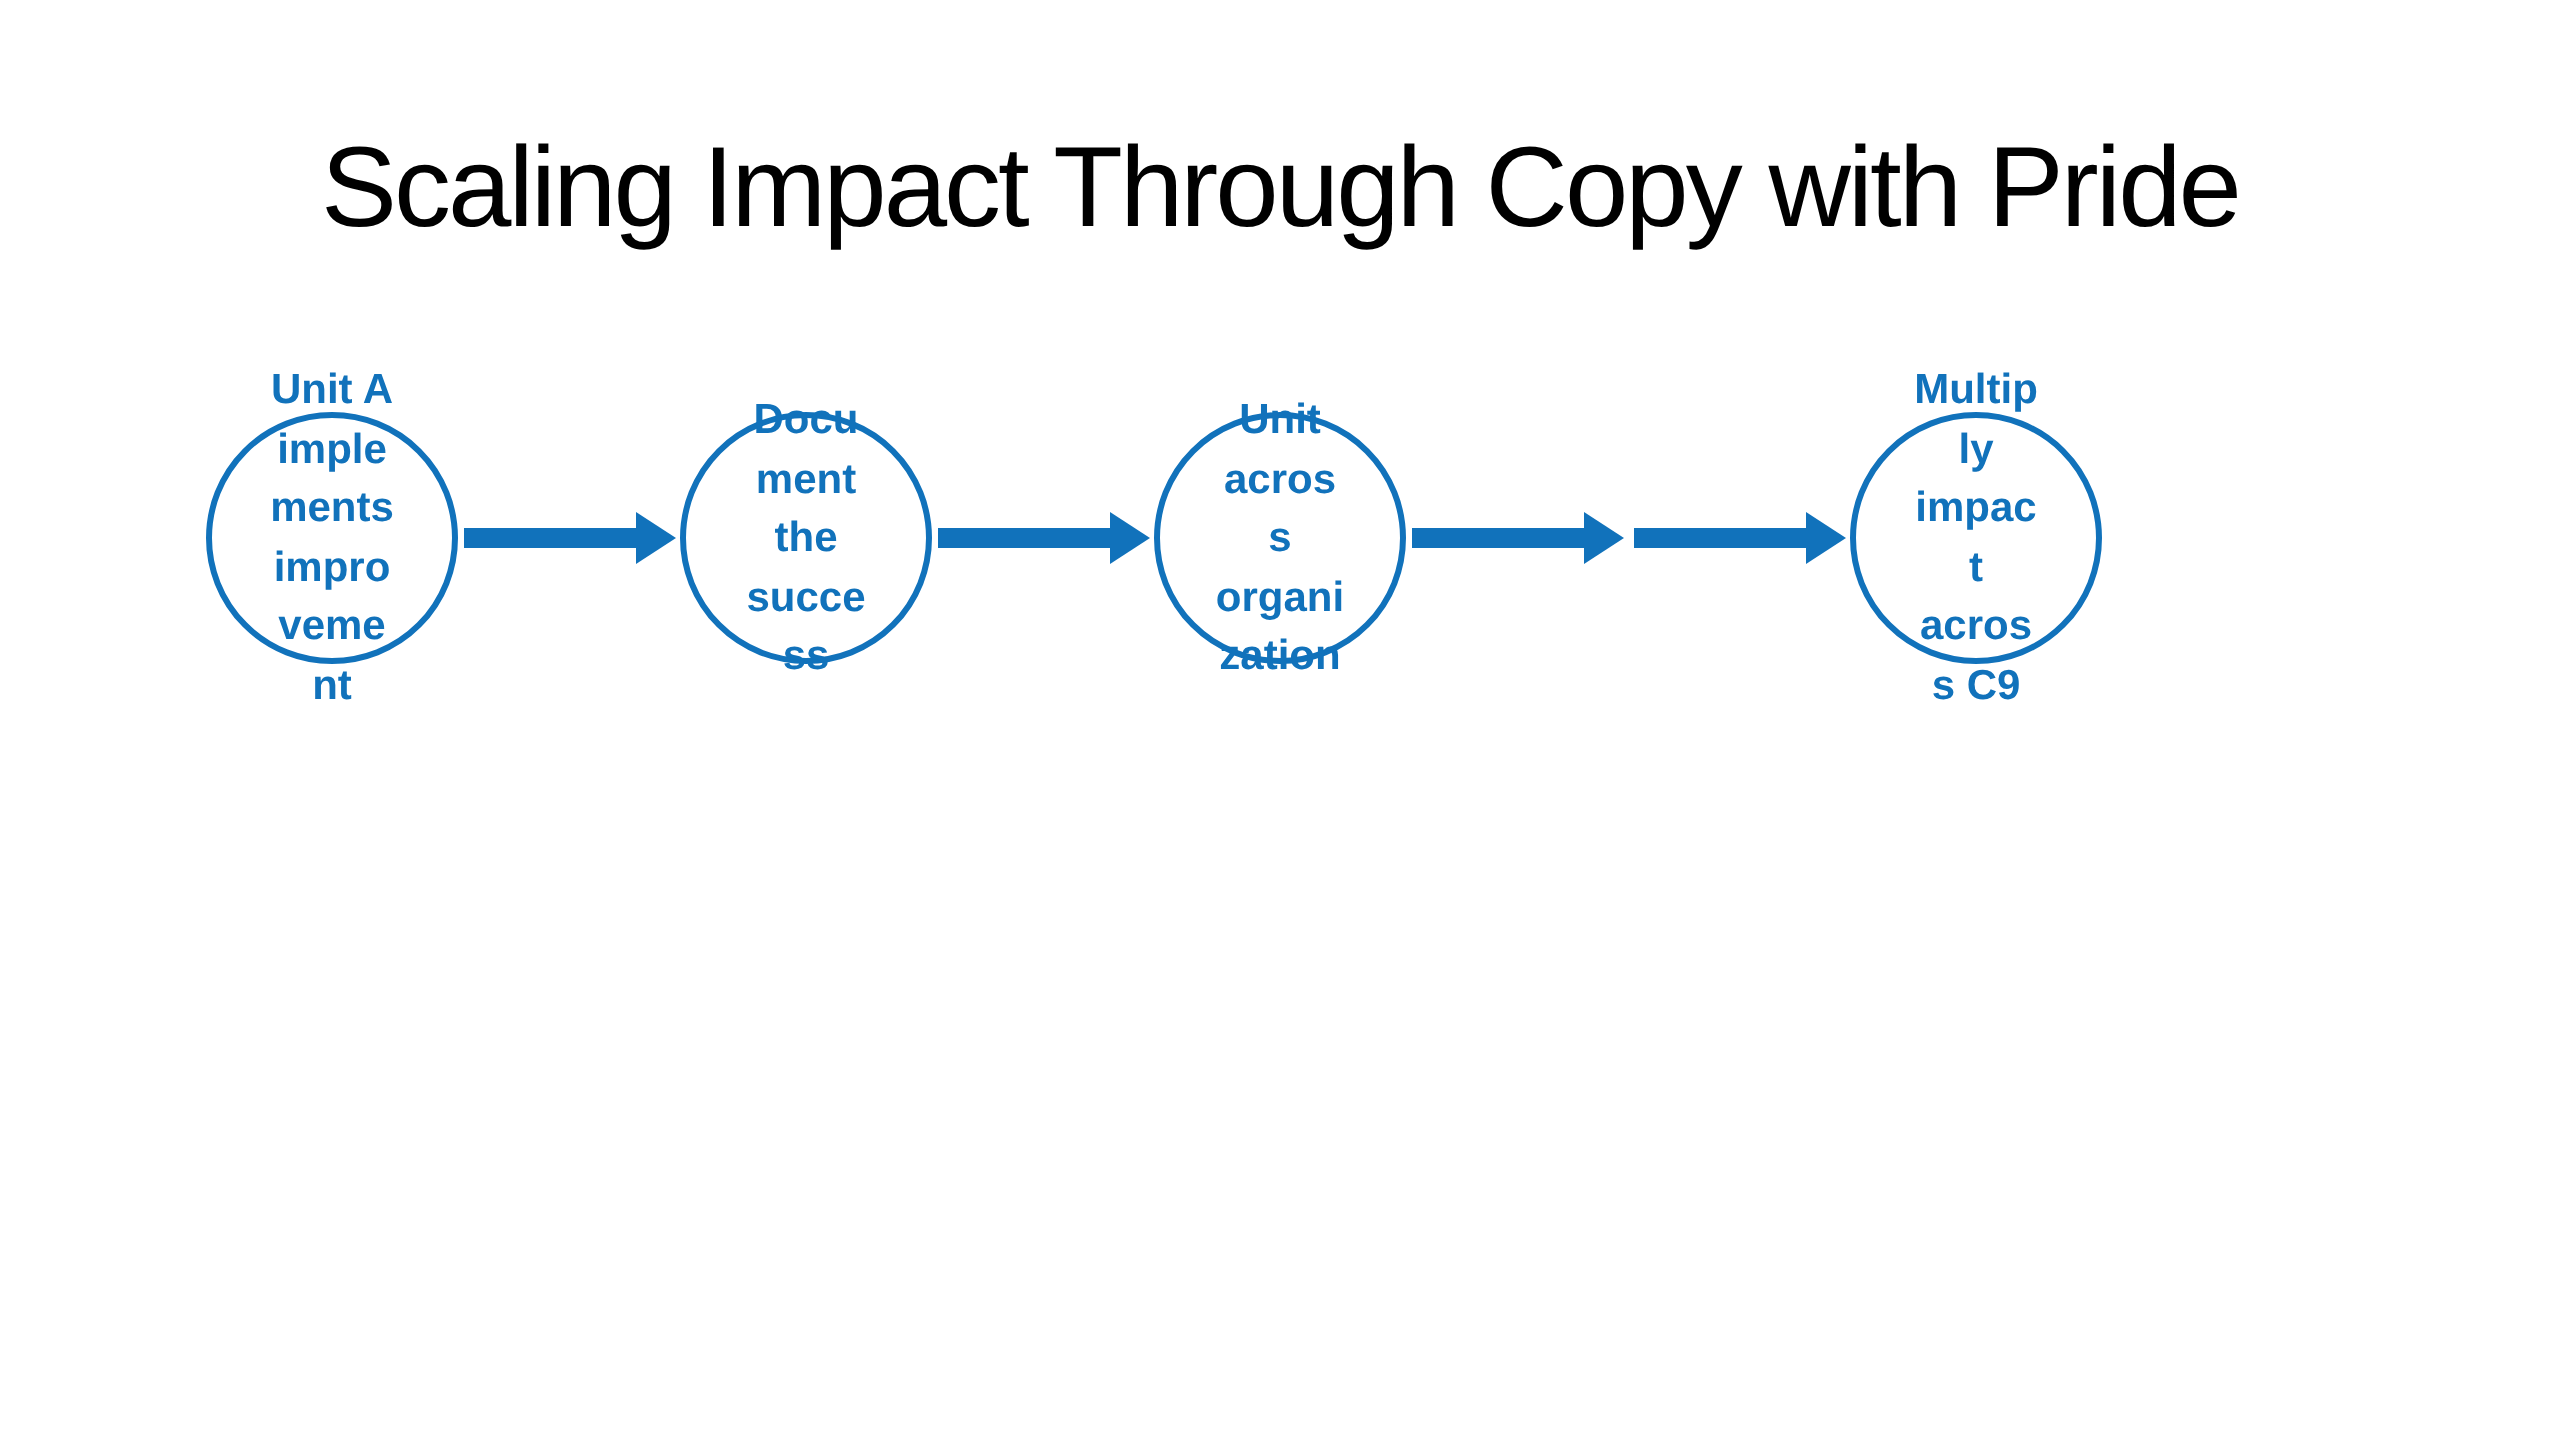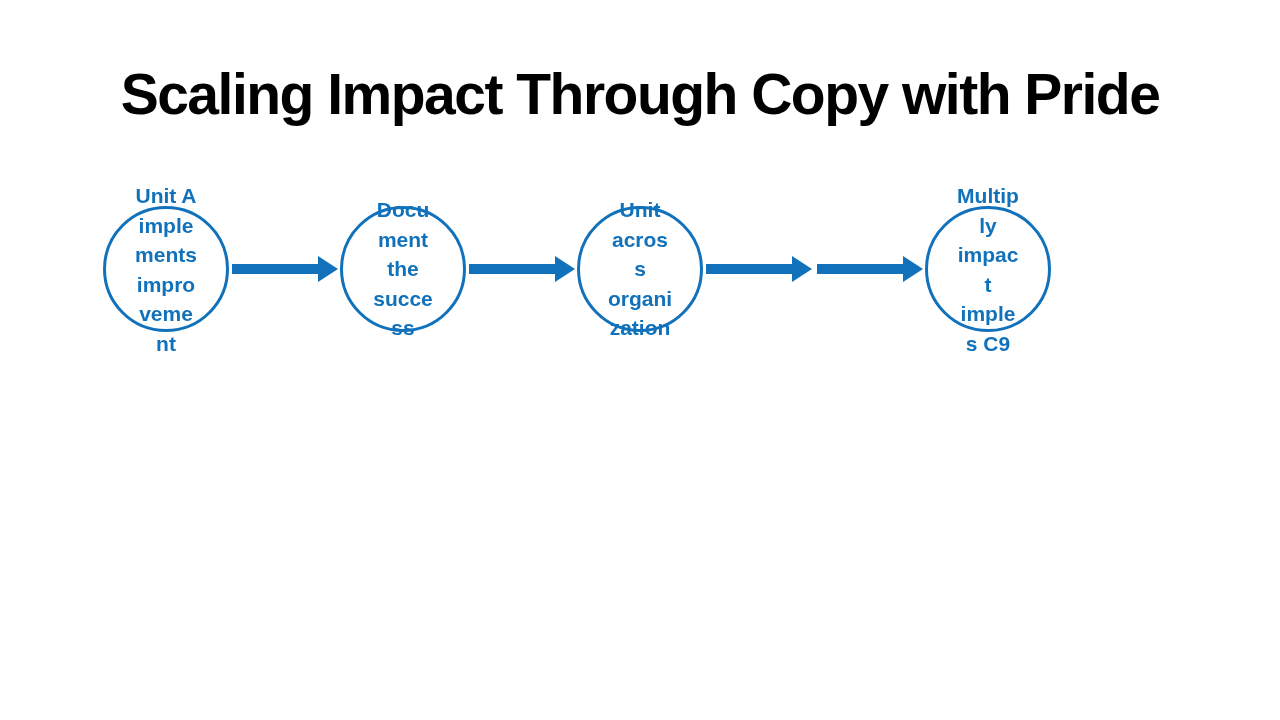--- a/index.html
+++ b/index.html
@@ -14,21 +14,21 @@
     background: var(--background, #ffffff);
     overflow: hidden;
   }
   .title {
     position: absolute;
     left: 0;
     right: 0;
     top: 58px;
     text-align: center;
     font-size: 57px;
-    font-weight: 700;
+    font-weight: 400;
     letter-spacing: -1.5px;
     color: var(--title, #000000);
     line-height: 72px;
     white-space: nowrap;
   }
   .flow {
     position: absolute;
     left: 103px;
     top: 206px;
     display: flex;
@@ -136,18 +136,18 @@
         <polygon points="86,0 106,13 86,26" fill="currentColor"></polygon>
       </svg>
     </div>
 
     <div class="step">
       <div class="circle"></div>
       <div class="step-text">Multip
 ly
 impac
 t
-imple
+acros
 s C9</div>
     </div>
 
   </div>
 </div>
 
 </body></html>

